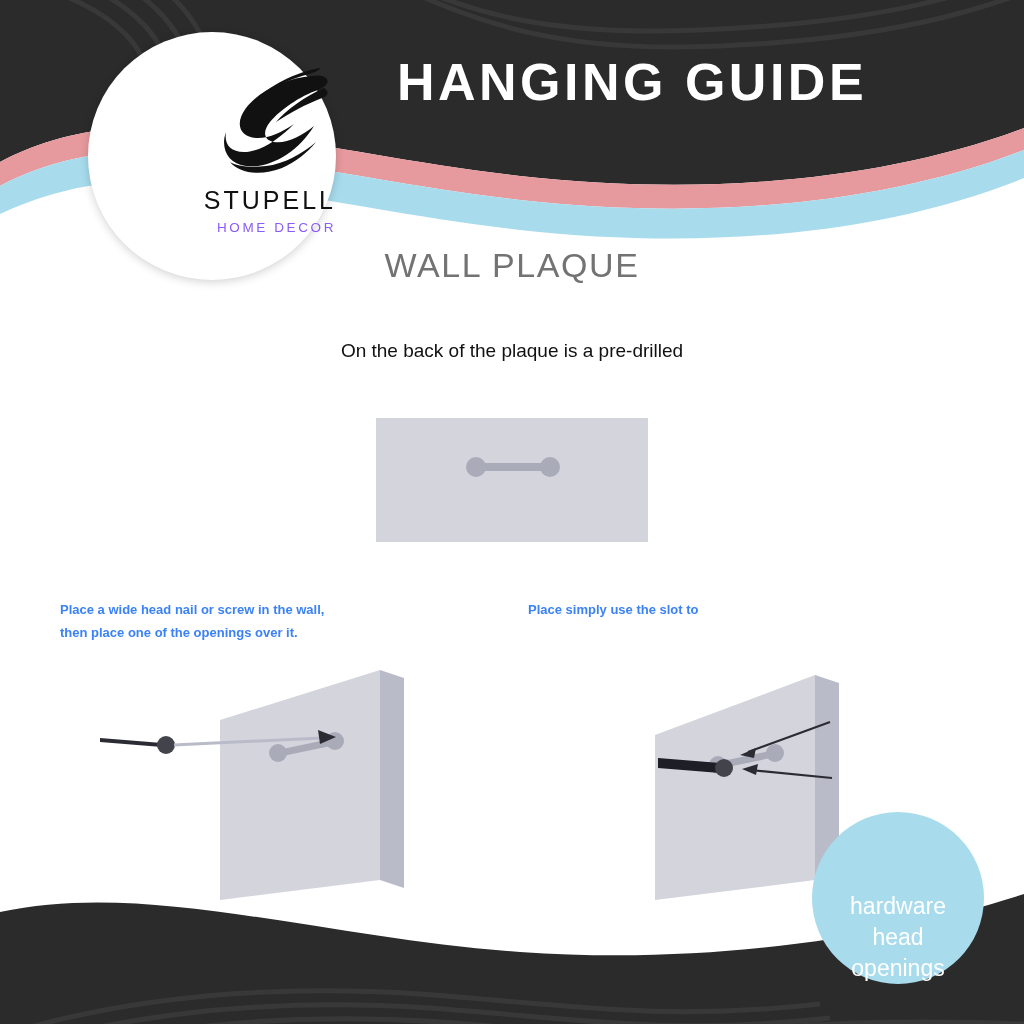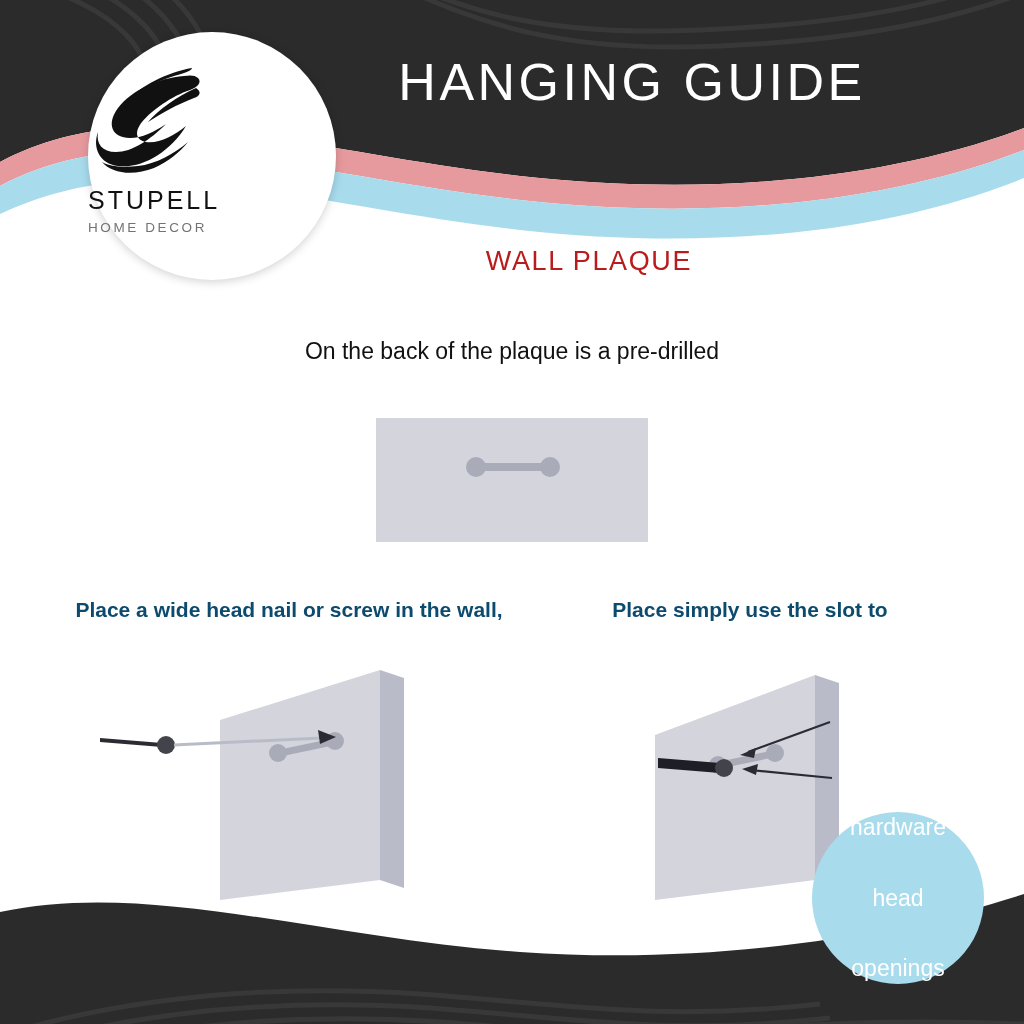--- a/index.html
+++ b/index.html
@@ -31,114 +31,113 @@
     position: absolute;
     left: 88px;
     top: 32px;
     width: 248px;
     height: 248px;
     border-radius: 50%;
     background: #ffffff;
     box-shadow: 0 2px 10px rgba(0,0,0,0.18);
     display: flex;
     flex-direction: column;
-    align-items: flex-start;
+    align-items: flex-end;
     justify-content: flex-start;
     padding-top: 34px;
     box-sizing: border-box;
   }
   #logo-mark { width: 120px; height: 118px; }
   .logo-name {
     font-size: 25px;
     letter-spacing: 3px;
     font-weight: 400;
     color: #111;
     margin-top: 2px;
     font-family: "Liberation Sans", sans-serif;
   }
   .logo-sub {
     font-size: 13.5px;
     letter-spacing: 2.6px;
-    color: #737373;
+    color: #8b5cf6;
     margin-top: 5px;
   }
 
   
   #guide-title {
     position: absolute;
     left: 372px;
     top: 52px;
     width: 520px;
     text-align: center;
     color: #ffffff;
     font-size: 52px;
-    font-weight: 400;
+    font-weight: 700;
     letter-spacing: 3.5px;
   }
   #product-type {
     position: absolute;
     left: 332px;
     top: 246px;
     width: 360px;
-    text-align: right;
-    font-size: 27px;
+    text-align: center;
+    font-size: 34px;
     letter-spacing: 1.6px;
-    color: #b91c1c;
+    color: #737373;
   }
 
   
   #step1-caption {
     position: absolute;
     left: 256px;
     top: 338px;
     width: 512px;
     text-align: center;
-    font-size: 23px;
+    font-size: 19px;
     line-height: 26px;
     color: #111;
   }
   #plaque-back {
     position: absolute;
     left: 376px;
     top: 418px;
     width: 272px;
     height: 124px;
     background: #d3d4dc;
   }
   #plaque-slot { position: absolute; left: 463px; top: 452px; }
 
   
   .step-caption {
     position: absolute;
-    text-align: center;
-    font-size: 21px;
+    font-size: 13px;
     line-height: 23px;
     font-weight: 600;
-    color: #0c4a6e;
+    color: #3b82f6;
   }
   #step2-caption { left: 60px; top: 598px; width: 458px; }
   #step3-caption { left: 528px; top: 598px; width: 444px; }
 
   
   #step2-art { position: absolute; left: 70px; top: 650px; }
   #step3-art { position: absolute; left: 600px; top: 650px; }
 
   
   #hardware-badge {
     position: absolute;
     left: 812px;
     top: 812px;
     width: 172px;
     height: 172px;
     border-radius: 50%;
     background: #a8dced;
     display: flex;
     flex-direction: column;
     align-items: center;
-    justify-content: space-between;
+    justify-content: flex-end;
     color: #ffffff;
     font-size: 23px;
     line-height: 31px;
     text-align: center;
     font-weight: 400;
   }
 </style>
 </head>
 <body>
 
@@ -197,20 +196,21 @@
 
 <div id="plaque-back"></div>
 <svg id="plaque-slot" width="100" height="30" viewBox="0 0 100 30">
   <rect x="12" y="11" width="76" height="8" rx="4" fill="#a9abb8"></rect>
   <circle cx="13" cy="15" r="10" fill="#a9abb8"></circle>
   <circle cx="87" cy="15" r="10" fill="#a9abb8"></circle>
 </svg>
 
 <div class="step-caption" id="step2-caption">
   <div>Place a wide head nail or screw in the wall,</div>
+  <div>then place one of the openings over it.</div>
 </div>
 
 <svg id="step2-art" width="400" height="280" viewBox="0 0 400 280">
 
   <polygon points="150,70 310,20 310,230 150,250" fill="#d3d4dc"></polygon>
   <polygon points="310,20 334,28 334,238 310,230" fill="#b9bbc9"></polygon>
 
   <g>
     <rect x="208" y="100" width="58" height="7" rx="3.5" transform="rotate(-12 208 100)" fill="#a9abb8"></rect>
     <circle cx="208" cy="103" r="9" fill="#a9abb8"></circle>

